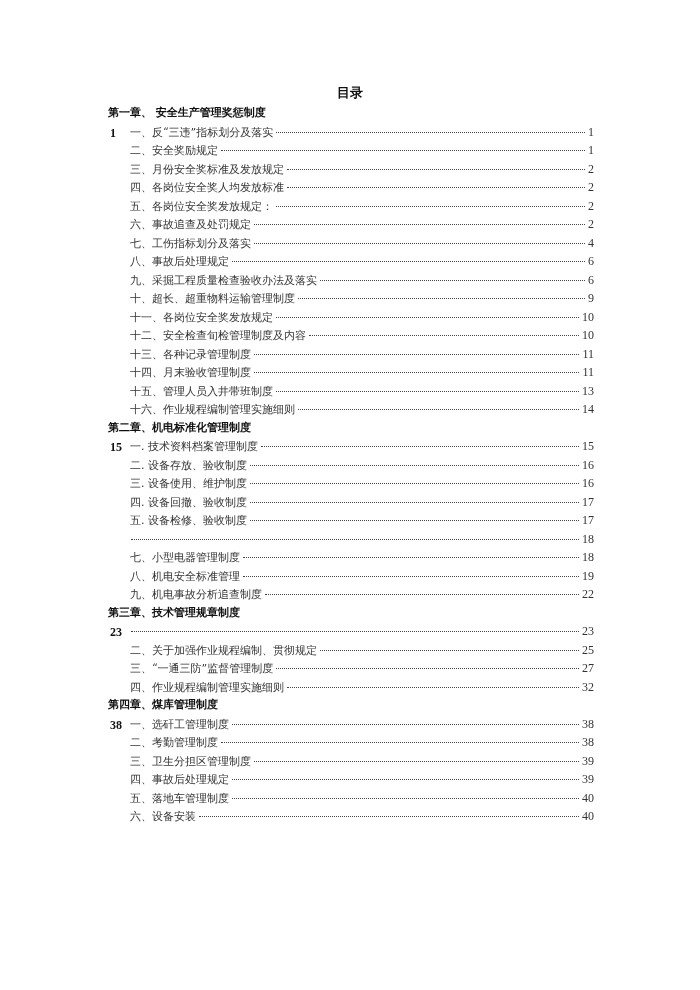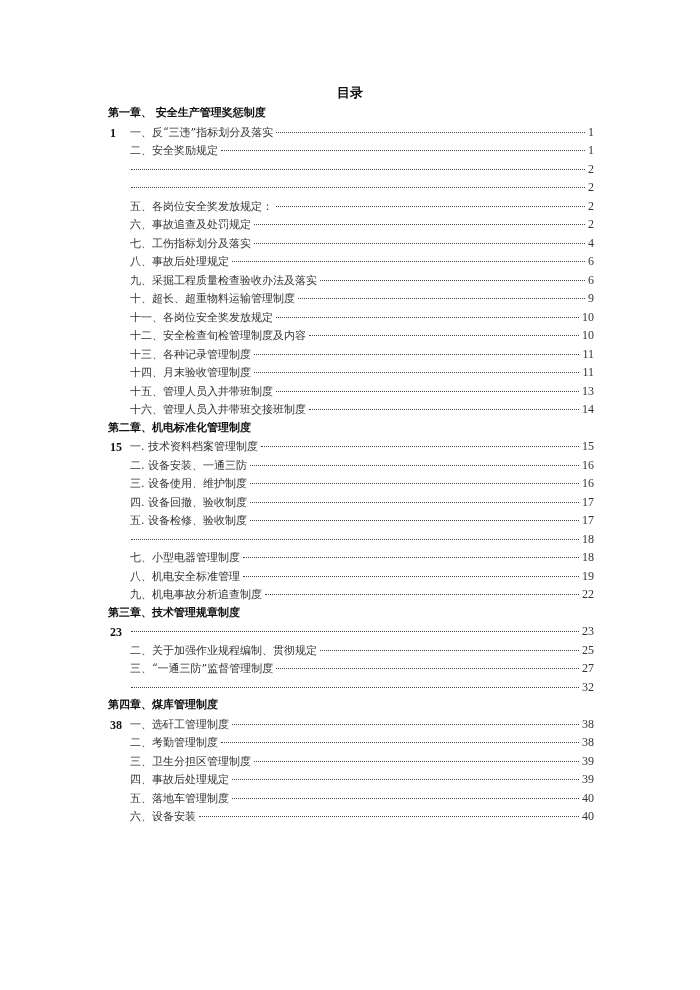--- a/index.html
+++ b/index.html
@@ -32,24 +32,26 @@
         <span class="label">一、反“三违”指标划分及落实</span>
         <span class="leader"></span>
         <span class="page-num">1</span>
       </div>
       <div class="row item">
         <span class="label">二、安全奖励规定</span>
         <span class="leader"></span>
         <span class="page-num">1</span>
       </div>
       <div class="row item">
-        <span class="leader"></span>
-        <span class="page-num">2</span>
-      </div>
-      <div class="row item">
+        <span class="label">三、月份安全奖标准及发放规定</span>
+        <span class="leader"></span>
+        <span class="page-num">2</span>
+      </div>
+      <div class="row item">
+        <span class="label">四、各岗位安全奖人均发放标准</span>
         <span class="leader"></span>
         <span class="page-num">2</span>
       </div>
       <div class="row item">
         <span class="label">五、各岗位安全奖发放规定：</span>
         <span class="leader"></span>
         <span class="page-num">2</span>
       </div>
       <div class="row item">
         <span class="label">六、事故追查及处罚规定</span>
@@ -95,36 +97,36 @@
         <span class="label">十四、月末验收管理制度</span>
         <span class="leader"></span>
         <span class="page-num">11</span>
       </div>
       <div class="row item">
         <span class="label">十五、管理人员入井带班制度</span>
         <span class="leader"></span>
         <span class="page-num">13</span>
       </div>
       <div class="row item">
-        <span class="label">十六、管理人员入井带班交接班制度</span>
+        <span class="label">十六、作业规程编制管理实施细则</span>
         <span class="leader"></span>
         <span class="page-num">14</span>
       </div>
       <div class="row chapter">
         <span class="label">第二章、机电标准化管理制度</span>
         <span class="leader"></span>
         <span class="page-num">15</span>
       </div>
       <div class="row item">
         <span class="label">一. 技术资料档案管理制度</span>
         <span class="leader"></span>
         <span class="page-num">15</span>
       </div>
       <div class="row item">
-        <span class="label">二. 设备安装、一通三防</span>
+        <span class="label">二. 设备存放、验收制度</span>
         <span class="leader"></span>
         <span class="page-num">16</span>
       </div>
       <div class="row item">
         <span class="label">三. 设备使用、维护制度</span>
         <span class="leader"></span>
         <span class="page-num">16</span>
       </div>
       <div class="row item">
         <span class="label">四. 设备回撤、验收制度</span>
@@ -168,20 +170,21 @@
         <span class="label">二、关于加强作业规程编制、贯彻规定</span>
         <span class="leader"></span>
         <span class="page-num">25</span>
       </div>
       <div class="row item">
         <span class="label">三、“一通三防”监督管理制度</span>
         <span class="leader"></span>
         <span class="page-num">27</span>
       </div>
       <div class="row item">
+        <span class="label">四、作业规程编制管理实施细则</span>
         <span class="leader"></span>
         <span class="page-num">32</span>
       </div>
       <div class="row chapter">
         <span class="label">第四章、煤库管理制度</span>
         <span class="leader"></span>
         <span class="page-num">38</span>
       </div>
       <div class="row item">
         <span class="label">一、选矸工管理制度</span>

